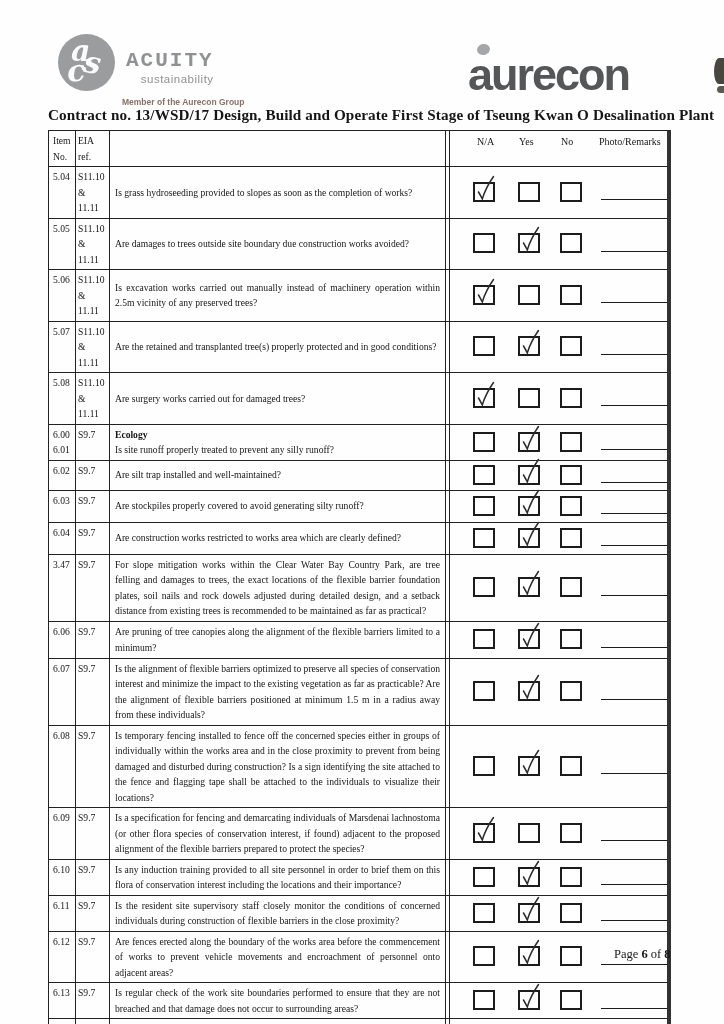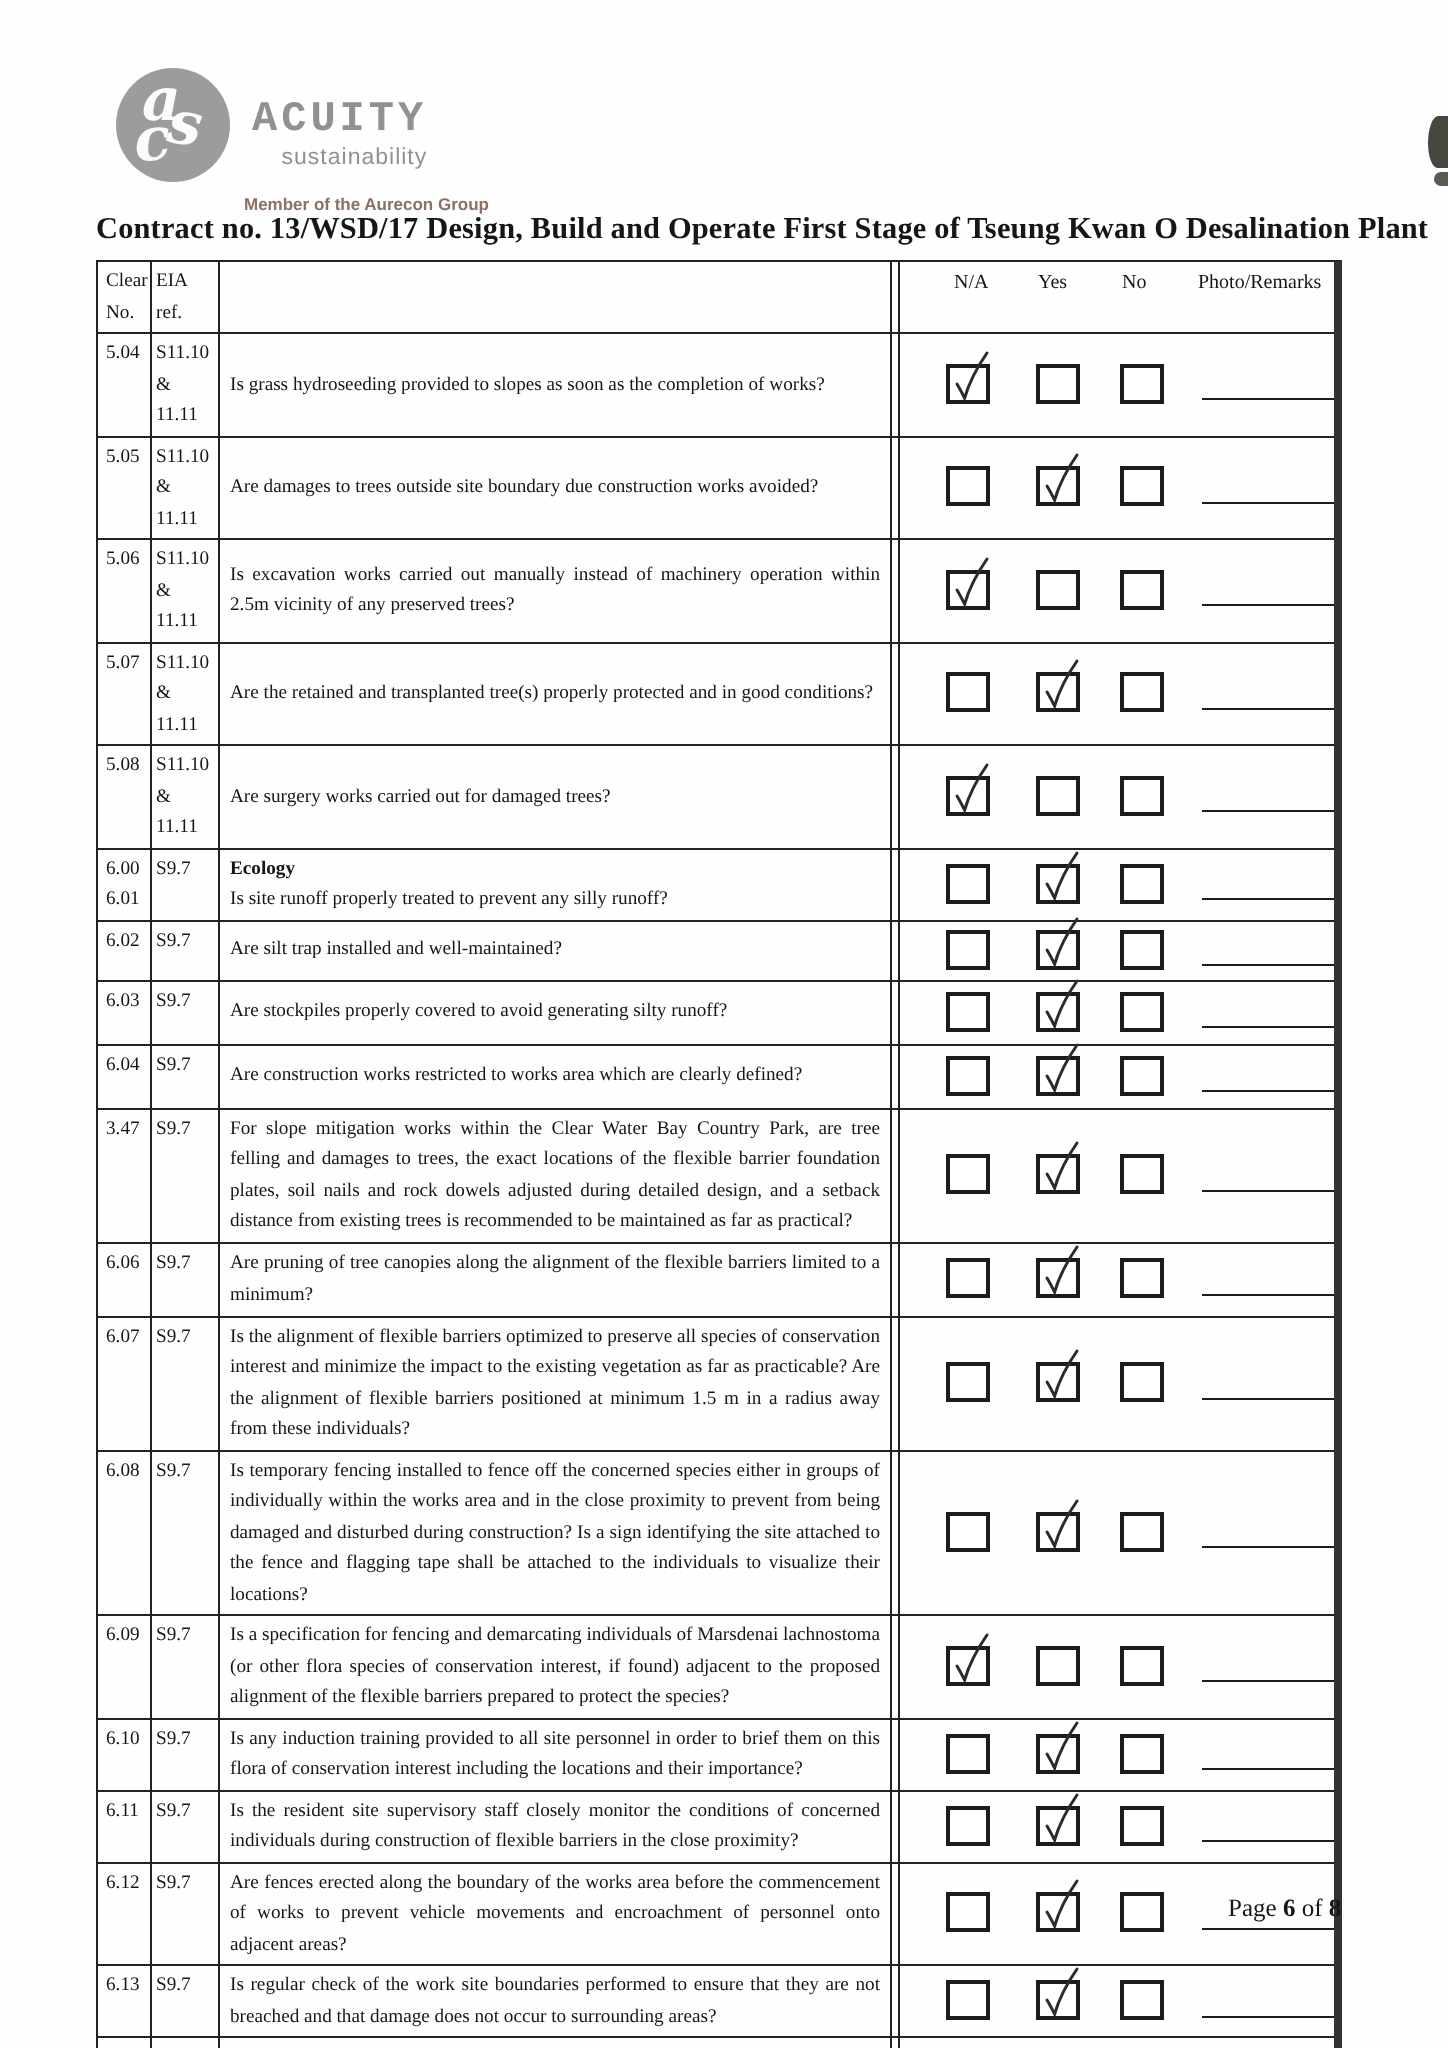--- a/index.html
+++ b/index.html
@@ -128,26 +128,30 @@
         <span class="mg-c">c</span>
       </div>
       <div class="acuity-text">
         <div class="acuity-name">ACUITY</div>
         <div class="acuity-sub">sustainability</div>
       </div>
     </div>
     <div class="acuity-tagline">Member of the Aurecon Group</div>
   </div>
 
+  <div class="aurecon">
+    <span class="aurecon-dot"></span>
+    <span class="aurecon-word">aurecon</span>
+  </div>
 
   <div class="doc-title">Contract no.  13/WSD/17 Design, Build and Operate First Stage of Tseung Kwan O Desalination Plant</div>
 
   <div class="tbl">
     <div class="trow thead">
-      <div class="c-item">Clear
+      <div class="c-item">Item
 No.</div>
       <div class="c-eia">EIA ref.</div>
       <div class="c-q"></div>
       <div class="c-gap"></div>
       <div class="c-ans th-ans">
         <span class="hdr-na">N/A</span>
         <span class="hdr-yes">Yes</span>
         <span class="hdr-no">No</span>
         <span class="hdr-remarks">Photo/Remarks</span>
       </div>

